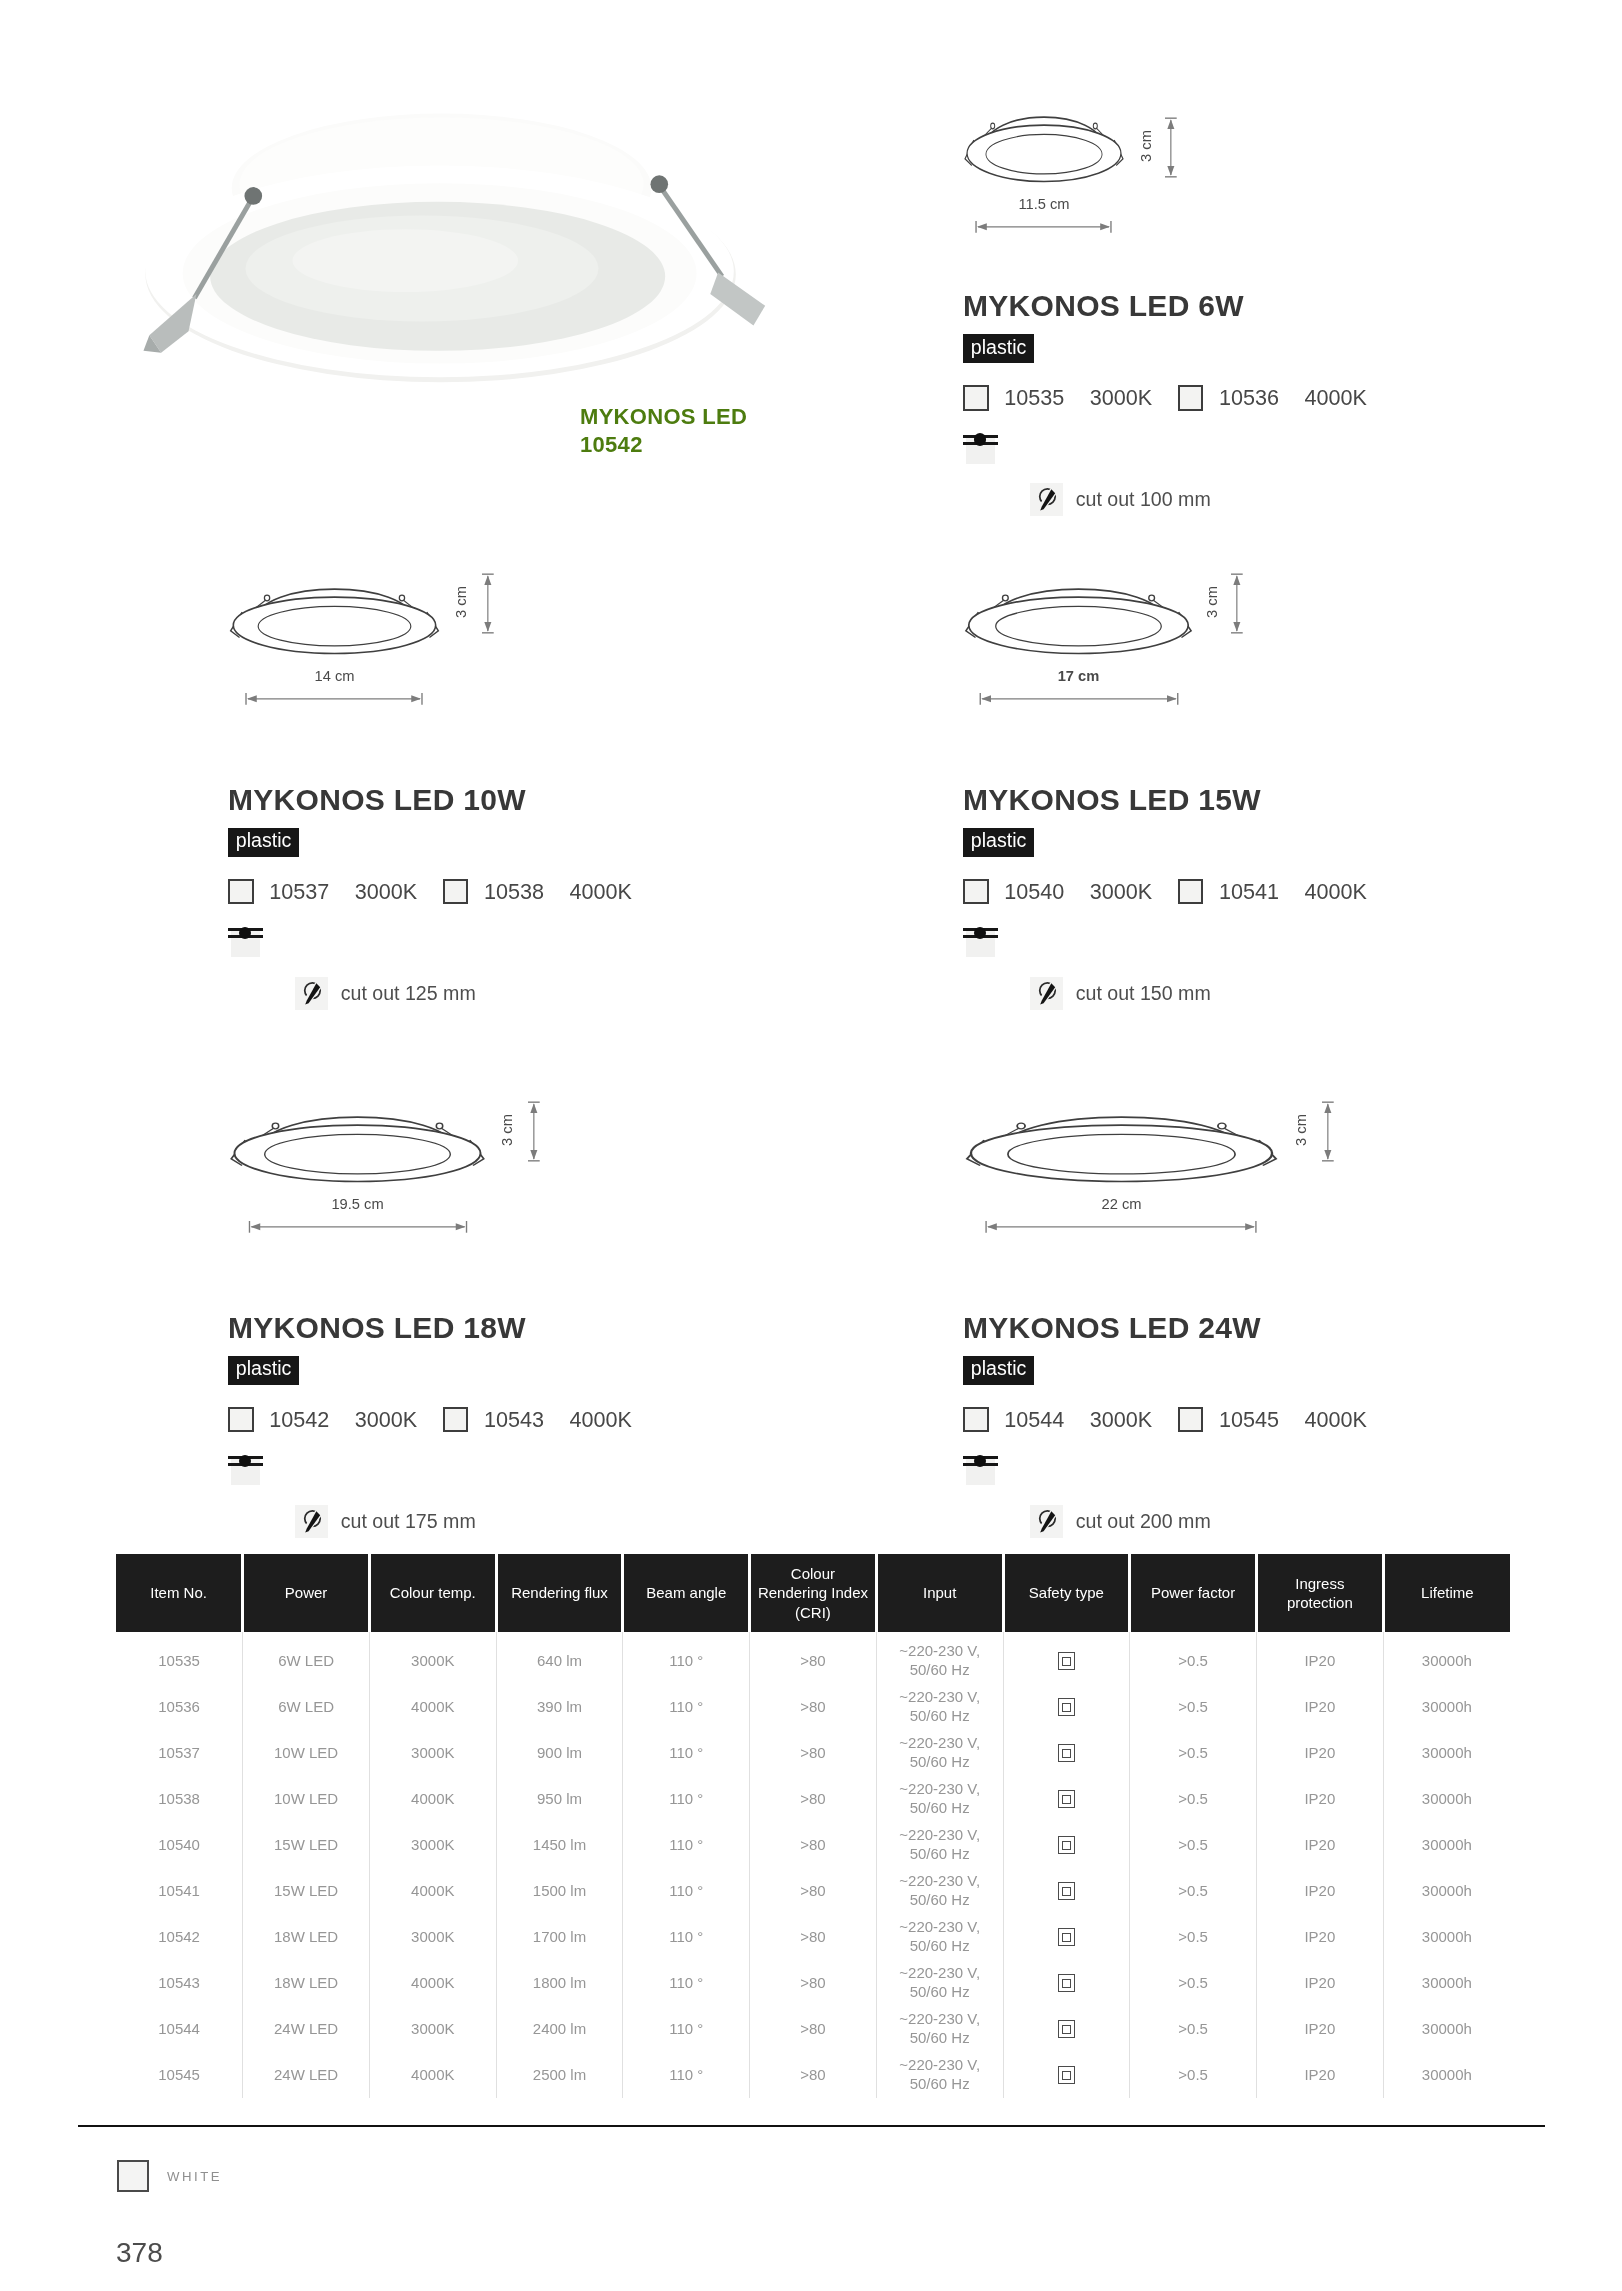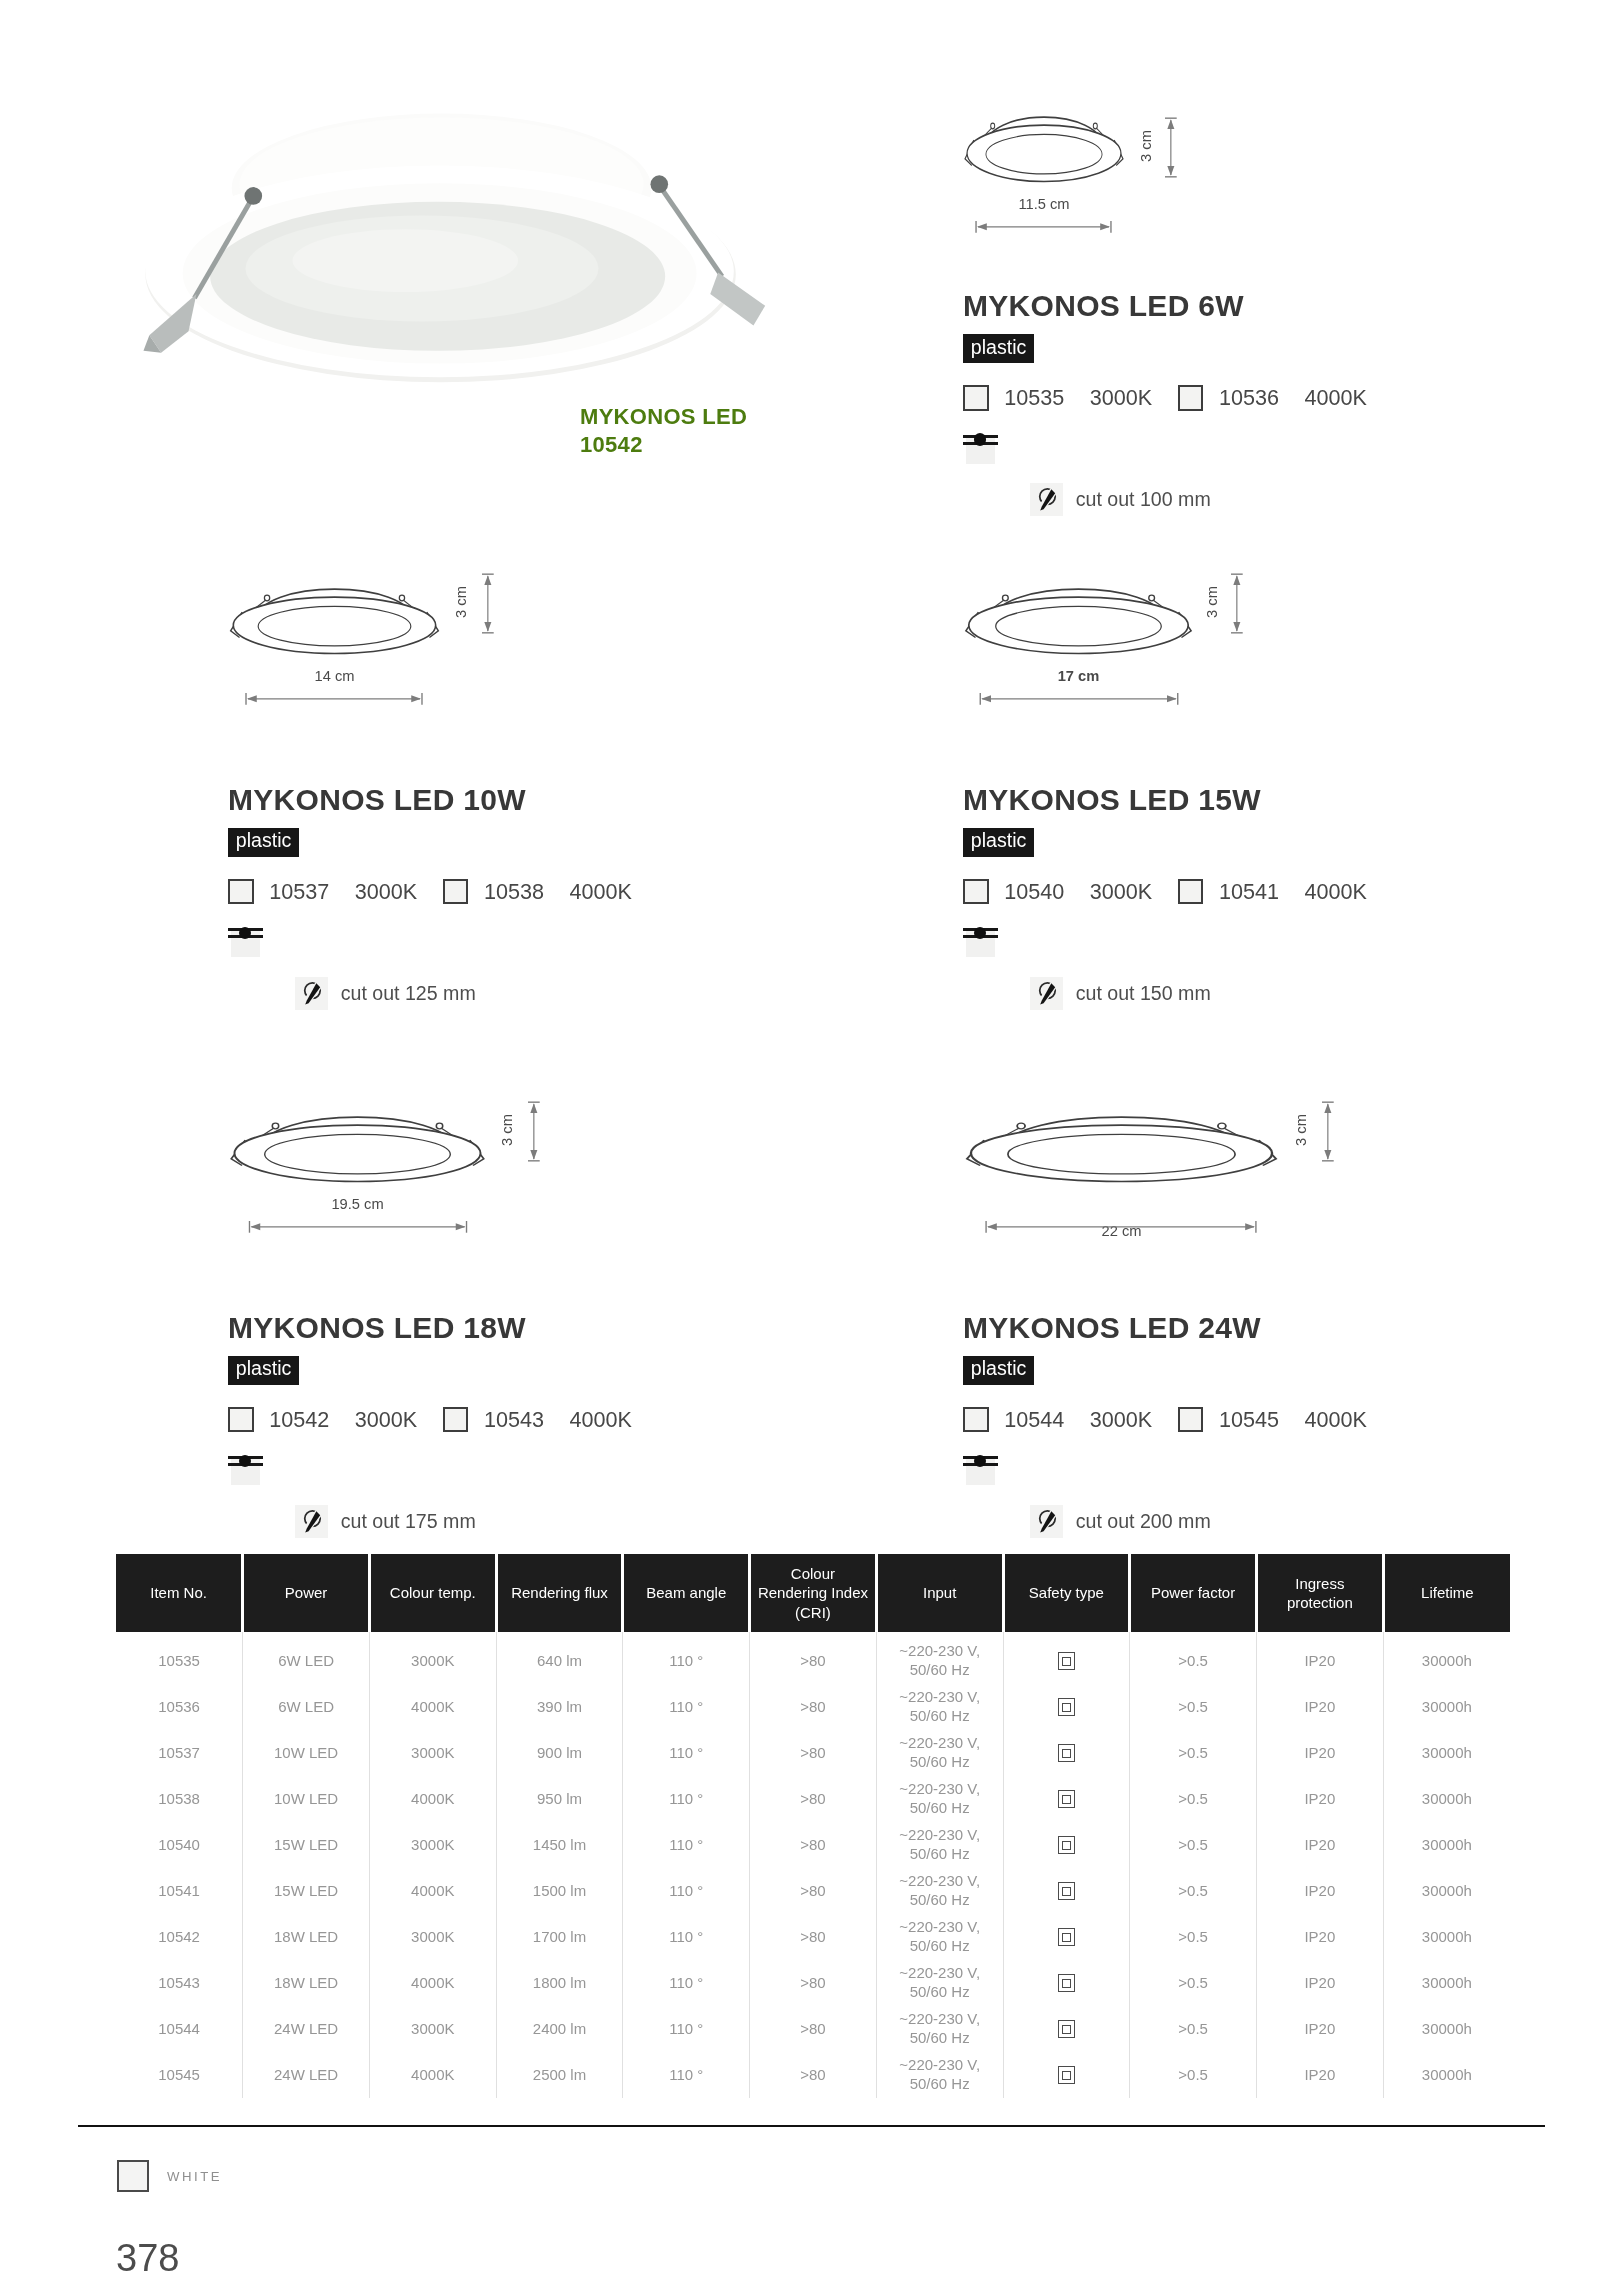--- a/index.html
+++ b/index.html
@@ -52,21 +52,21 @@
   .in2{display:block;}
   .cls2{display:inline-flex;width:15.7px;height:15.7px;border:1.8px solid #4b4b4b;
         align-items:center;justify-content:center;}
   .cls2 span{display:block;width:6.9px;height:6.9px;border:1.8px solid #4b4b4b;}
 
   
   .rule{position:absolute;left:78px;top:2125px;width:1467px;height:2px;background:#111;}
   .swatch{position:absolute;left:117px;top:2160px;width:32px;height:32px;background:#f4f4f3;
           border:2px solid #4a4a4a;box-sizing:border-box;}
   .swatch-label{position:absolute;left:167px;top:2169px;font-size:13.2px;letter-spacing:2.5px;color:#8f8f8f;}
-  .page-num{position:absolute;left:116px;top:2237px;font-size:38px;color:#4c4c4c;}
+  .page-num{position:absolute;left:116px;top:2237px;font-size:28px;color:#4c4c4c;}
 
   svg{display:block;}
 </style>
 </head>
 <body>
 
 <div class="page">
 
   <div class="photo">
     <svg width="659" height="306" viewBox="0 0 672 312">
@@ -341,21 +341,21 @@
     <div class="vdim" style="left:358px;top:5.9px;">
       <svg width="13.7" height="61" viewBox="0 0 14 62">
         <line x1="1" y1="1" x2="13" y2="1" stroke="#7c7c7c" stroke-width="1.4"></line>
         <line x1="1" y1="61" x2="13" y2="61" stroke="#7c7c7c" stroke-width="1.4"></line>
         <line x1="7" y1="3" x2="7" y2="59" stroke="#7c7c7c" stroke-width="1.2"></line>
         <polygon points="7,2 3.4,12 10.6,12" fill="#7c7c7c"></polygon>
         <polygon points="7,60 3.4,50 10.6,50" fill="#7c7c7c"></polygon>
       </svg>
     </div>
     <span class="vlabel" style="left:338px;top:35px;">3 cm</span>
-    <div class="wlabel" style="width:317px;margin-top:27px;">22 cm</div>
+    <div class="wlabel" style="width:317px;">22 cm</div>
     <svg class="hdim" style="left:21.6px;" width="272" height="13.7" viewBox="0 0 278 14">
       <line x1="1" y1="1" x2="1" y2="13" stroke="#7c7c7c" stroke-width="1.4"></line>
       <line x1="277" y1="1" x2="277" y2="13" stroke="#7c7c7c" stroke-width="1.4"></line>
       <line x1="3" y1="7" x2="275" y2="7" stroke="#7c7c7c" stroke-width="1.2"></line>
       <polygon points="2,7 12,3.4 12,10.6" fill="#7c7c7c"></polygon>
       <polygon points="276,7 266,3.4 266,10.6" fill="#7c7c7c"></polygon>
     </svg>
     <h2 class="title">MYKONOS LED 24W</h2>
     <span class="badge">plastic</span>
     <div class="variants">

